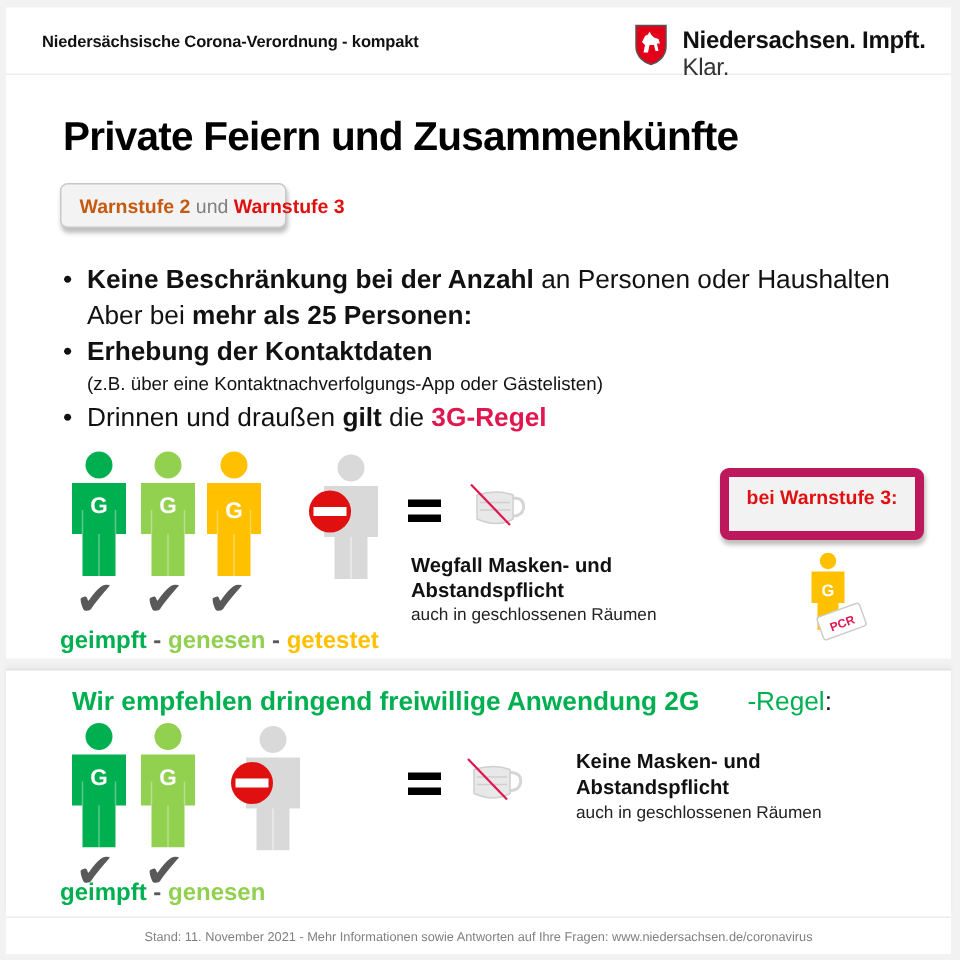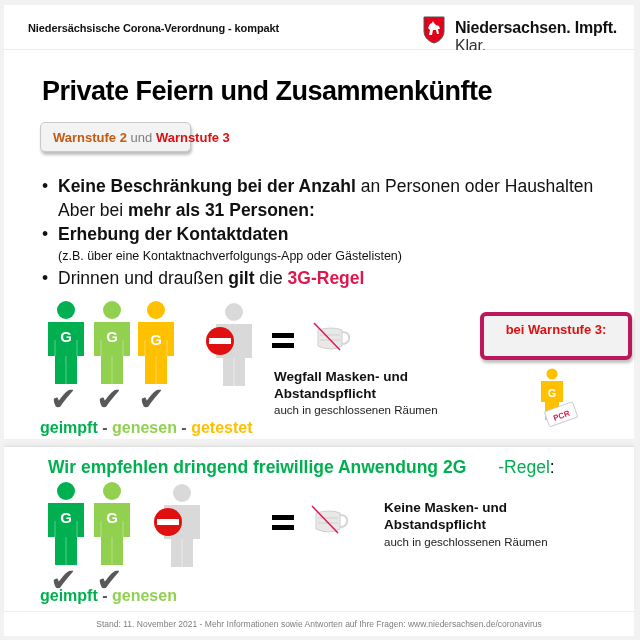--- a/index.html
+++ b/index.html
@@ -48,22 +48,22 @@
   .c-g3 { color:#ffc000; }
   .c-dash { color:#595959; }
 
   .equals { position:absolute; width:22px; }
   .equals i { display:block; height:5px; background:#000; margin-bottom:5px; }
 
   .info-bold { position:absolute; font-size:13.5px; font-weight:bold; line-height:17px; color:#111; }
   .info-sub { position:absolute; font-size:11.5px; color:#222; white-space:nowrap; }
 
   .ws3 {
-    left:476px; top:262px; width:152px; height:48px; box-sizing:border-box;
-    background:#f2f2f2; border:4px solid #be185d; border-radius:6px; box-shadow:1px 3px 3px rgba(0,0,0,0.25);
+    left:476px; top:262px; width:136px; height:48px; box-sizing:border-box;
+    background:#f2f2f2; border:6px solid #be185d; border-radius:6px; box-shadow:1px 3px 3px rgba(0,0,0,0.25);
     text-align:center; font-size:13px; font-weight:bold; line-height:18px; padding-top:5px;
   }
   .ws3 .l2 { color:#7f7f7f; }
 
   .rec-title { left:44px; top:10px; font-size:17.5px; font-weight:bold; color:#00b050; white-space:nowrap; }
   .rec-title .regel { font-weight:normal;padding-left:32px; }
   .rec-title .colon { color:#111; font-weight:normal; }
 
   .footer-text { left:0; width:630px; top:7px; text-align:center; font-size:8.5px; color:#7f7f7f; white-space:nowrap; }
 </style>
@@ -93,21 +93,21 @@
     <span class="c-grey">und</span>
     <span class="c-red">Warnstufe 3</span>
   </div>
 
   <div class="abs bullets">
     <div class="bl">
       <span class="dot">•</span>
       <span class="b">Keine Beschränkung bei der Anzahl</span><span> an Personen oder Haushalten</span>
     </div>
     <div class="bl">
-      <span>Aber bei </span><span class="b">mehr als 31 Personen:</span>
+      <span>Aber bei </span><span class="b">mehr als 25 Personen:</span>
     </div>
     <div class="bl">
       <span class="dot">•</span>
       <span class="b">Erhebung der Kontaktdaten</span>
     </div>
     <div class="bl small">
       <span>(z.B. über eine Kontaktnachverfolgungs-App oder Gästelisten)</span>
     </div>
     <div class="bl">
       <span class="dot">•</span>

